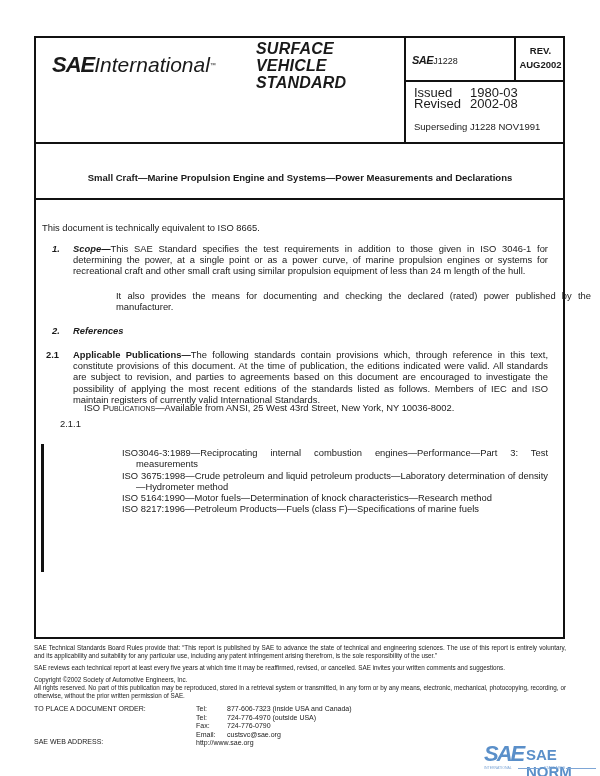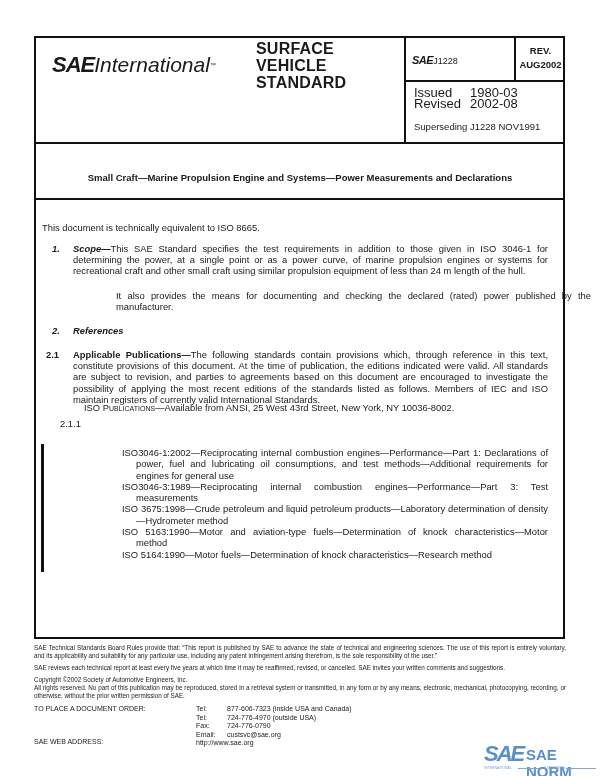--- a/index.html
+++ b/index.html
@@ -6,21 +6,21 @@
   body { width:600px; height:776px; position:relative; overflow:hidden;
          font-family:"Liberation Sans", sans-serif; color:#1a1a1a; }
   .abs { position:absolute; }
   .outer { left:34px; top:36px; width:531px; height:603px; border:2px solid #111; box-sizing:border-box; }
   .hline { position:absolute; height:2px; background:#111; }
   .vline { position:absolute; width:2px; background:#111; }
   .logo { left:52px; top:53px; font-size:22px; line-height:24px; white-space:nowrap; }
   .logo .sae { font-weight:bold; font-style:italic; letter-spacing:-1px; font-size:22px; }
   .logo .intl { font-style:italic; font-weight:normal; font-size:21px; }
   .logo .tm { font-size:6px; vertical-align:top; }
-  .doctype { left:256px; top:40px; font-weight:bold; font-size:16px; line-height:17px; letter-spacing:0.2px; }
+  .doctype { left:256px; top:40px; font-weight:bold; font-size:16px; line-height:17px; letter-spacing:0.2px;font-style:italic; }
   .jno { left:412px; top:54px; font-size:9px; white-space:nowrap; }
   .jno .sae { font-weight:bold; font-style:italic; font-size:11px; letter-spacing:-0.5px; }
   .rev { left:516px; top:44px; width:49px; text-align:center; font-size:9.5px; line-height:14px; }
   .rev .lbl { font-weight:bold; }
   .rev .val { font-weight:bold; }
   .dates { left:414px; top:87px; font-size:13px; line-height:11px; }
   .dates .row { display:flex; }
   .dates .k { width:56px; }
   .supers { left:414px; top:121px; font-size:9.5px; white-space:nowrap; }
   .title { left:36px; top:172px; width:528px; text-align:center; font-weight:bold; font-size:9.5px; }
@@ -97,25 +97,24 @@
   </div>
 
   <div class="abs" style="left:60px; top:418px;">2.1.1</div>
   <div class="abs" style="left:84px; top:402px; white-space:nowrap;">
     <span style="font-variant:small-caps;">ISO Publications</span><span>—Available from ANSI, 25 West 43rd Street, New York, NY 10036-8002.</span>
   </div>
 
   <div class="abs changebar"></div>
 
   <div class="abs refs">
-    <div class="ref">ISO3046-1:2002—Reciprocating internal combustion engines—Performance—Part 1: Declarations of power, fuel and lubricating oil consumptions, and test methods—Additional requirements for engines for general use</div>
     <div class="ref">ISO3046-3:1989—Reciprocating internal combustion engines—Performance—Part 3: Test measurements</div>
     <div class="ref">ISO 3675:1998—Crude petroleum and liquid petroleum products—Laboratory determination of density—Hydrometer method</div>
-    <div class="ref">ISO 5163:1990—Motor and aviation-type fuels—Determination of knock characteristics—Motor method</div>
     <div class="ref">ISO 5164:1990—Motor fuels—Determination of knock characteristics—Research method</div>
+    <div class="ref">ISO 8217:1996—Petroleum Products—Fuels (class F)—Specifications of marine fuels</div>
   </div>
 </div>
 
 <div class="abs small" style="left:34px; top:644px; width:532px; text-align:justify;">SAE Technical Standards Board Rules provide that: “This report is published by SAE to advance the state of technical and engineering sciences. The use of this report is entirely voluntary, and its applicability and suitability for any particular use, including any patent infringement arising therefrom, is the sole responsibility of the user.”</div>
 <div class="abs small" style="left:34px; top:664px; width:532px;">SAE reviews each technical report at least every five years at which time it may be reaffirmed, revised, or cancelled. SAE invites your written comments and suggestions.</div>
 <div class="abs small" style="left:34px; top:676px; width:532px;">Copyright ©2002 Society of Automotive Engineers, Inc.</div>
 <div class="abs small" style="left:34px; top:684px; width:532px; text-align:justify;">All rights reserved. No part of this publication may be reproduced, stored in a retrieval system or transmitted, in any form or by any means, electronic, mechanical, photocopying, recording, or otherwise, without the prior written permission of SAE.</div>
 
 <div class="abs order" style="left:34px; top:705px;">TO PLACE A DOCUMENT ORDER:</div>
 <div class="abs order" style="left:34px; top:738px;">SAE WEB ADDRESS:</div>

